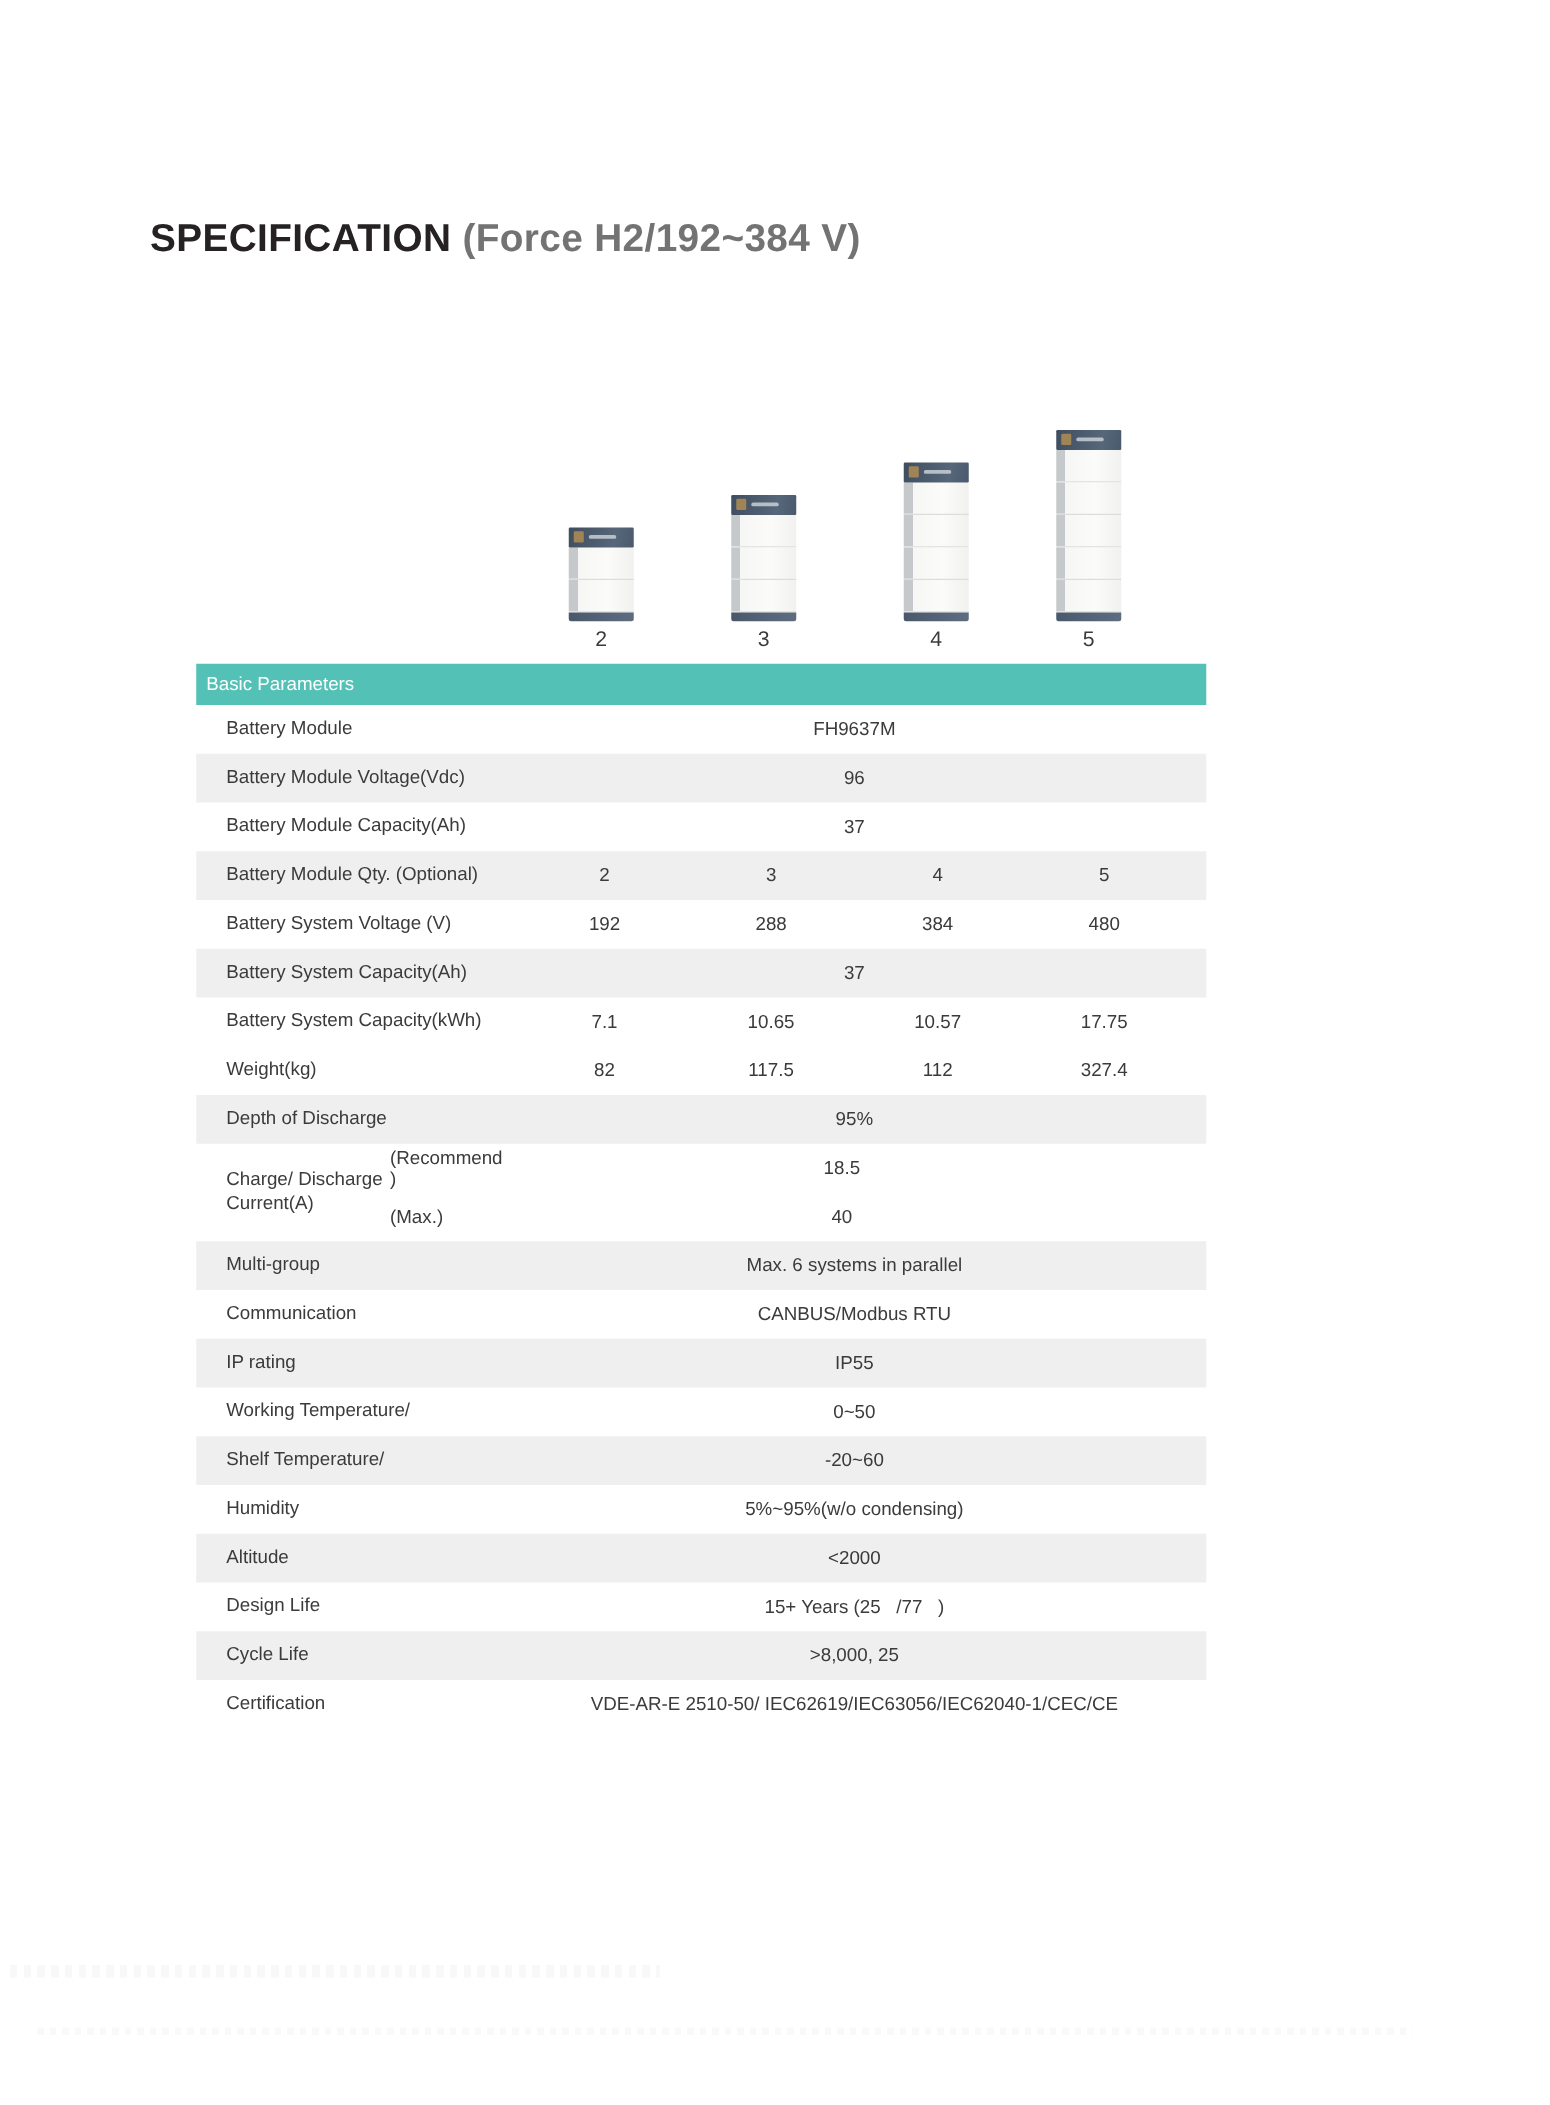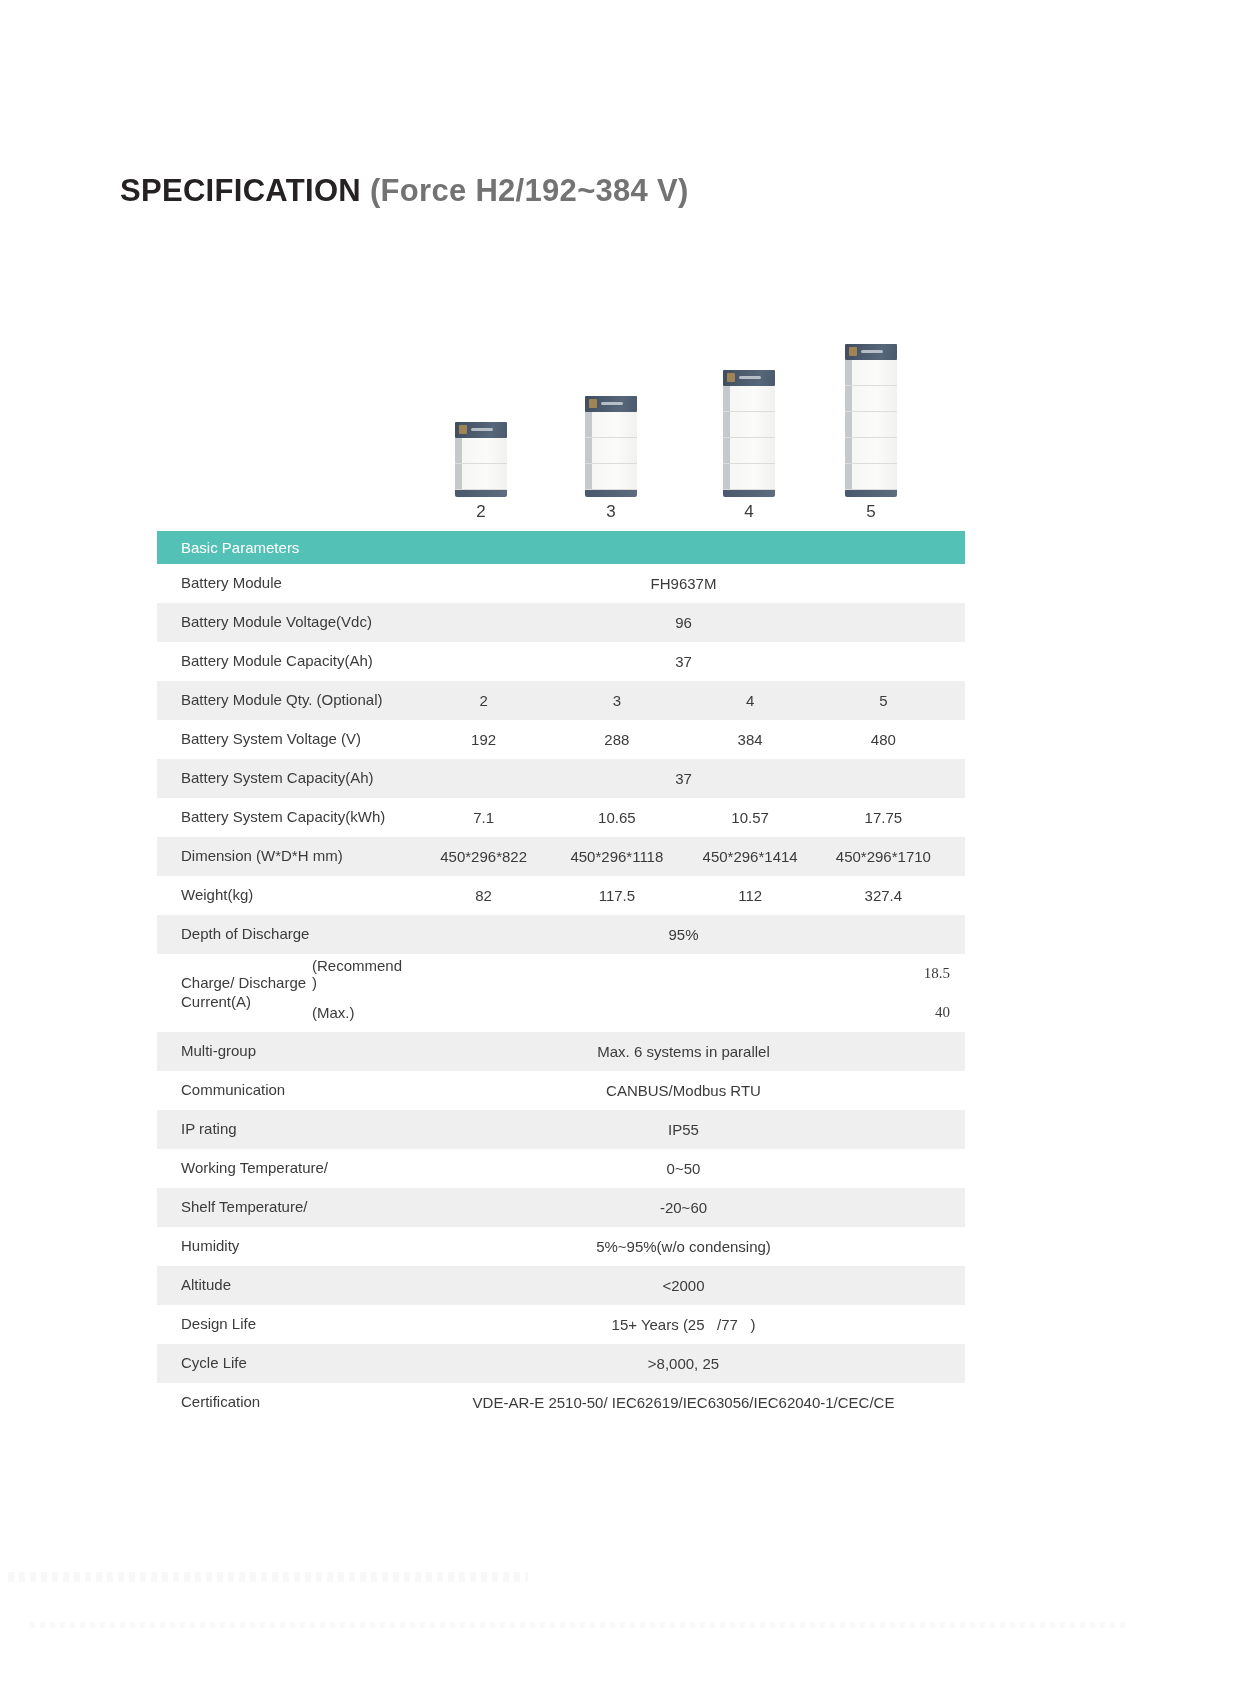--- a/index.html
+++ b/index.html
@@ -31,37 +31,37 @@
   .tower .mod{
     height:25px;border-bottom:1px solid #dcdcda;
     background:linear-gradient(90deg,#c6c9cc 0px,#c6c9cc 7px,#f6f6f4 7px,#fbfbfa 60%,#f1f1ef 100%);
   }
   .tower .base{height:7px;background:linear-gradient(90deg,#49586a,#5d6d7f);border-radius:0 0 2px 2px;}
   .tower .tower-label{margin-top:5px;text-align:center;font-size:17px;color:#3b3b3b;}
   
   .spec-table{position:absolute;left:157px;top:531px;width:808px;}
   .section-header{
     height:33px;background:#54c1b6;color:#ffffff;font-size:15px;
-    display:flex;align-items:center;padding-left:24px;box-sizing:border-box;
+    display:flex;align-items:center;padding-left:8px;box-sizing:border-box;
   }
   .row{display:flex;align-items:center;min-height:39px;font-size:15px;}
   .row.shaded{background:#efefef;justify-content:flex-end;}
   .cell-label{
     width:216px;padding-left:24px;flex-shrink:0;line-height:1.25;
   }
   .value-area{flex:1;display:flex;align-items:center;padding-left:20px;padding-right:15px;}
   .cell-merged{flex:1;text-align:center;white-space:pre-wrap;}
   .cell{flex:1;text-align:center;white-space:pre-wrap;}
   
   .row-double{min-height:78px;align-items:stretch;}
   .row-double .cell-label{width:131px;display:flex;align-items:center;}
   .subcol{flex:1;display:flex;flex-direction:column;}
   .subrow{display:flex;align-items:center;height:39px;}
   .sublabel{width:85px;flex-shrink:0;}
-  .subvalue{flex:1;text-align:right;padding-right:15px;font-family:Liberation Serif, serif;}
+  .subvalue{flex:1;text-align:center;padding-right:15px;}
   
   .ghost{
     position:absolute;left:0;top:1562px;width:1240px;height:80px;opacity:0.035;
     background:
       repeating-linear-gradient(90deg,#555 0 6px,transparent 6px 11px) 8px 10px/520px 10px no-repeat,
       repeating-linear-gradient(90deg,#777 0 5px,transparent 5px 10px) 30px 60px/1100px 6px no-repeat;
   }
 </style>
 </head>
 <body>
@@ -162,29 +162,20 @@
   <div class="row">
     <div class="cell-label">Battery System Capacity(kWh)</div>
     <div class="value-area">
       <div class="cell">7.1</div>
       <div class="cell">10.65</div>
       <div class="cell">10.57</div>
       <div class="cell">17.75</div>
     </div>
   </div>
 
-  <div class="row shaded">
-    <div class="cell-label">Dimension (W*D*H mm)</div>
-    <div class="value-area">
-      <div class="cell">450*296*822</div>
-      <div class="cell">450*296*1118</div>
-      <div class="cell">450*296*1414</div>
-      <div class="cell">450*296*1710</div>
-    </div>
-  </div>
 
   <div class="row">
     <div class="cell-label">Weight(kg)</div>
     <div class="value-area">
       <div class="cell">82</div>
       <div class="cell">117.5</div>
       <div class="cell">112</div>
       <div class="cell">327.4</div>
     </div>
   </div>

